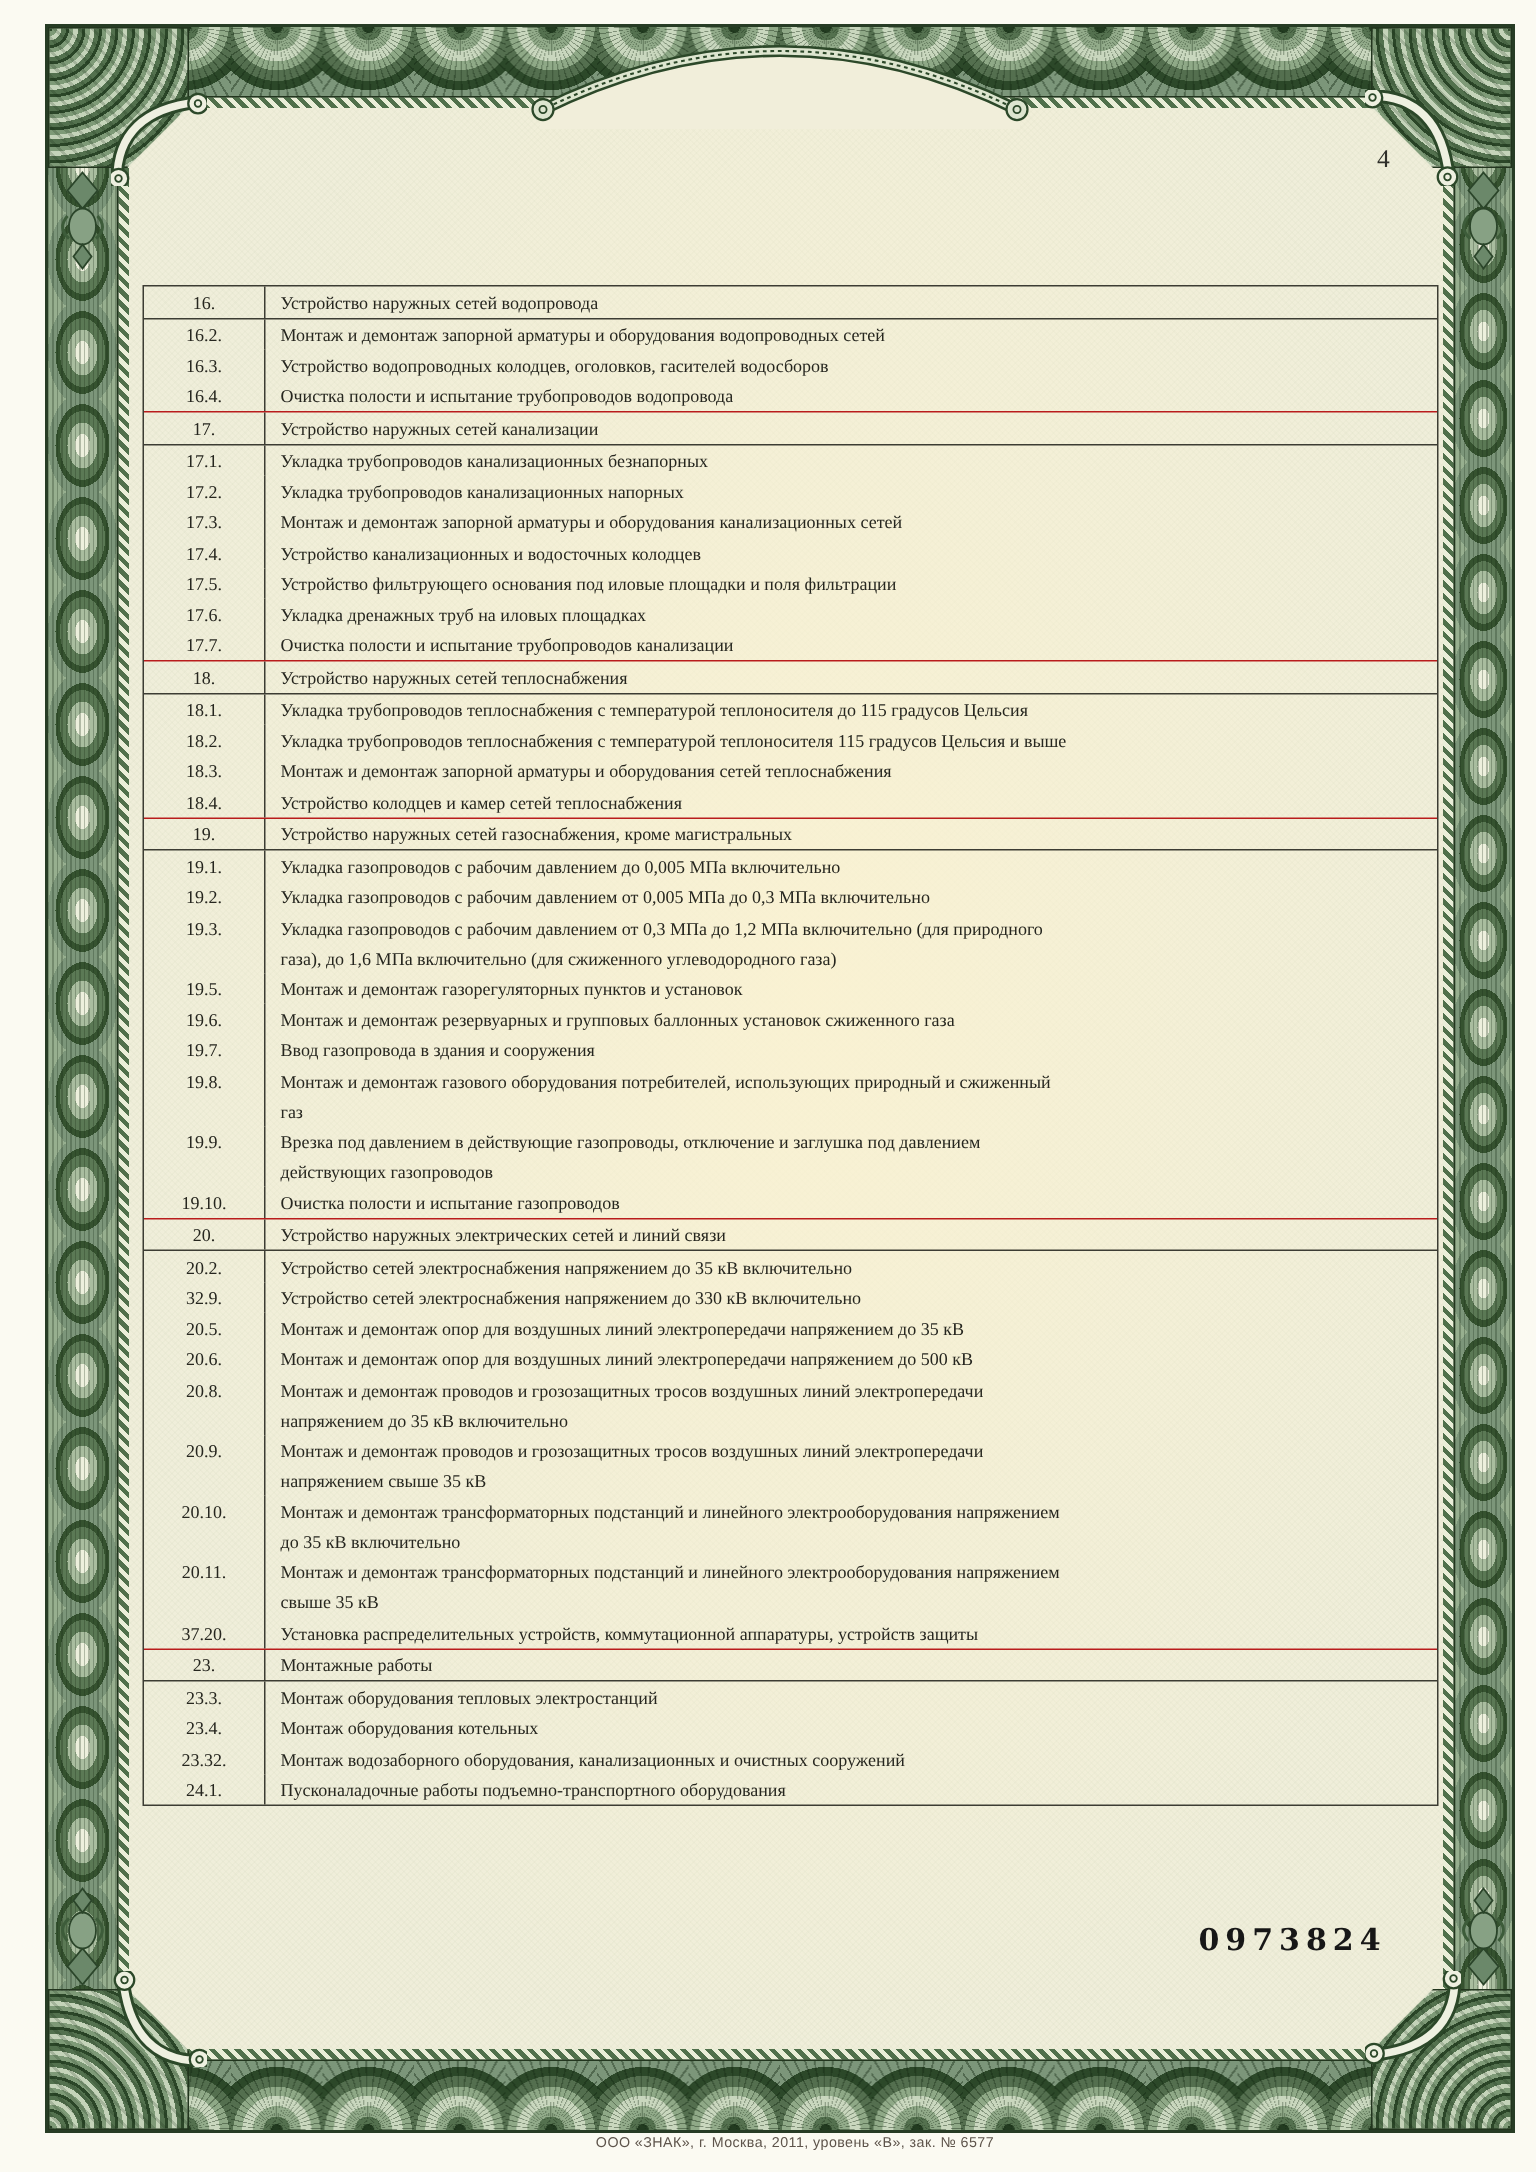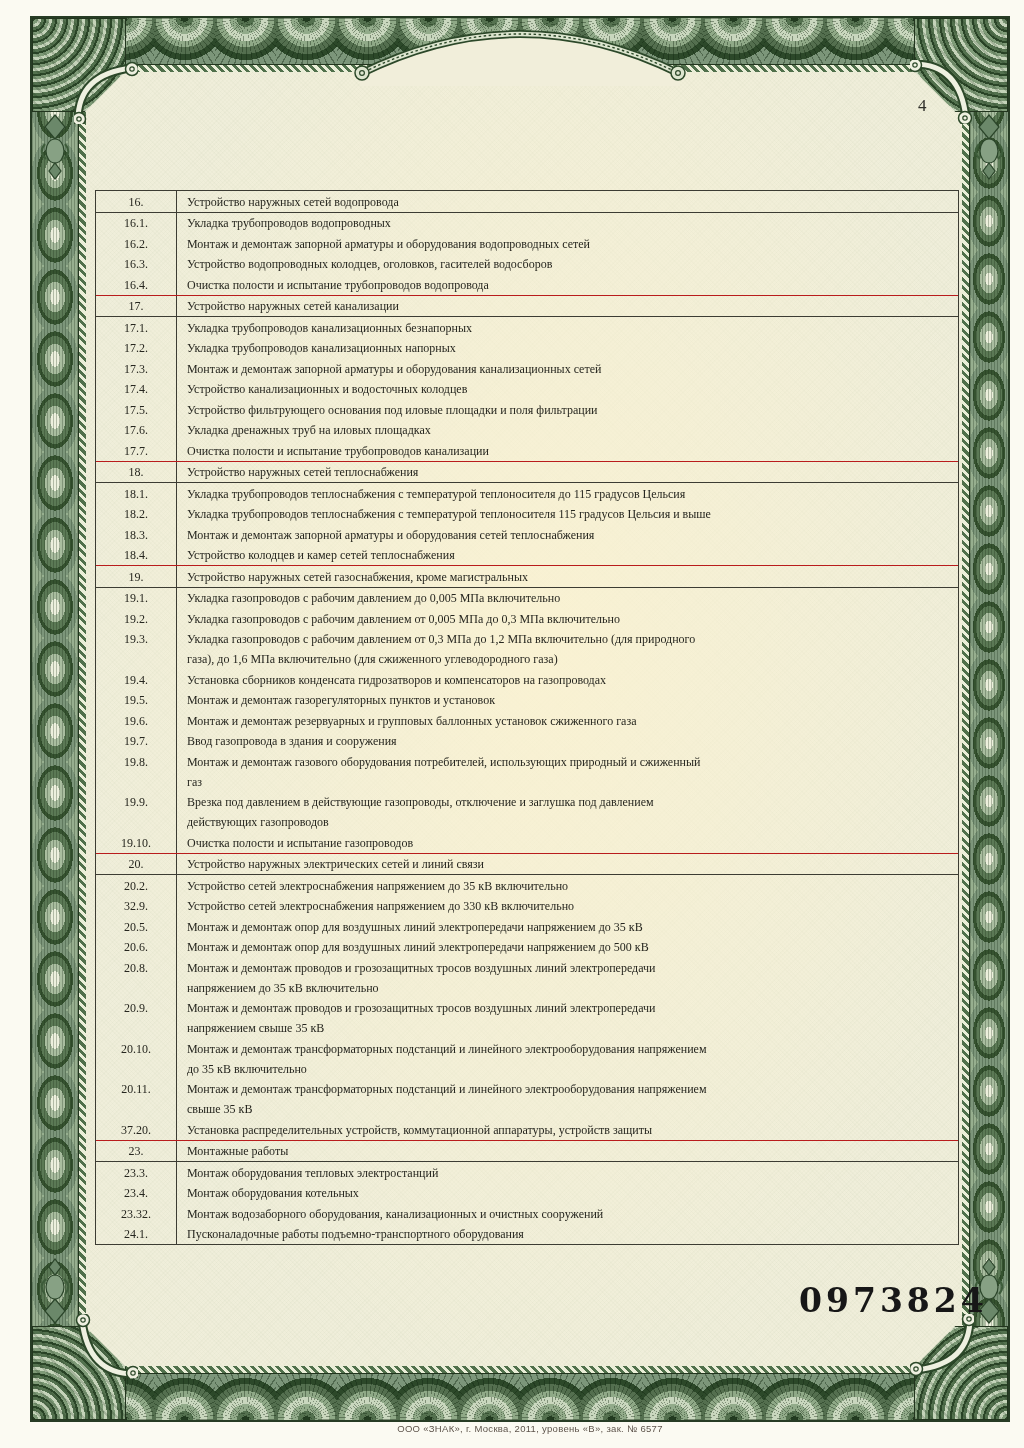--- a/index.html
+++ b/index.html
@@ -72,21 +72,21 @@
   .page-number{position:absolute;left:918px;top:96px;font-size:17px;color:#2f2f2a;}
 
   .work-table{position:absolute;left:95px;top:190px;width:862px;border:1.5px solid #3c3c33;}
   .trow{display:flex;align-items:stretch;font-size:12px;line-height:20px;}
   .trow.section{border-top:1px solid #b91c1c;border-bottom:1px solid #3c3c33;}
   .trow.section:first-child{border-top:none;}
   .tnum{flex:0 0 80px;border-right:1px solid #3c3c33;text-align:center;padding-top:0.5px;}
   .tdesc{flex:1;padding:0.5px 6px 0 10px;white-space:pre-line;}
 
   .serial{position:absolute;left:799px;top:1281px;font-family:"DejaVu Serif",serif;
-          font-weight:bold;font-size:33px;letter-spacing:4px;color:#171717;}
+          font-weight:bold;font-size:20px;letter-spacing:4px;color:#171717;}
   .watermark{position:absolute;left:428px;top:1318px;font-family:"DejaVu Sans",sans-serif;
           font-weight:bold;font-size:37px;letter-spacing:9px;color:rgba(175,165,138,.62);
           text-shadow:0 0 1px rgba(255,255,255,.6);}
   .imprint{position:absolute;left:0;top:1423px;width:1060px;text-align:center;
           font-family:"Liberation Sans",sans-serif;font-size:9.5px;letter-spacing:.3px;color:#5e544b;}
 </style>
 </head>
 <body>
 
 <div class="page">
@@ -185,24 +185,20 @@
 
   <div class="content">
     <div class="page-number">4</div>
 
     <div class="work-table">
         <div class="trow section">
           <div class="tnum">16.</div>
           <div class="tdesc">Устройство наружных сетей водопровода</div>
         </div>
         <div class="trow">
-          <div class="tnum">16.1.</div>
-          <div class="tdesc">Укладка трубопроводов водопроводных</div>
-        </div>
-        <div class="trow">
           <div class="tnum">16.2.</div>
           <div class="tdesc">Монтаж и демонтаж запорной арматуры и оборудования водопроводных сетей</div>
         </div>
         <div class="trow">
           <div class="tnum">16.3.</div>
           <div class="tdesc">Устройство водопроводных колодцев, оголовков, гасителей водосборов</div>
         </div>
         <div class="trow">
           <div class="tnum">16.4.</div>
           <div class="tdesc">Очистка полости и испытание трубопроводов водопровода</div>
@@ -270,24 +266,20 @@
         <div class="trow">
           <div class="tnum">19.2.</div>
           <div class="tdesc">Укладка газопроводов с рабочим давлением от 0,005 МПа до 0,3 МПа включительно</div>
         </div>
         <div class="trow">
           <div class="tnum">19.3.</div>
           <div class="tdesc">Укладка газопроводов с рабочим давлением от 0,3  МПа до 1,2 МПа включительно (для природного
 газа), до 1,6 МПа включительно (для сжиженного углеводородного газа)</div>
         </div>
         <div class="trow">
-          <div class="tnum">19.4.</div>
-          <div class="tdesc">Установка сборников конденсата гидрозатворов и компенсаторов на газопроводах</div>
-        </div>
-        <div class="trow">
           <div class="tnum">19.5.</div>
           <div class="tdesc">Монтаж и демонтаж газорегуляторных пунктов и установок</div>
         </div>
         <div class="trow">
           <div class="tnum">19.6.</div>
           <div class="tdesc">Монтаж и демонтаж резервуарных и групповых баллонных установок сжиженного газа</div>
         </div>
         <div class="trow">
           <div class="tnum">19.7.</div>
           <div class="tdesc">Ввод газопровода в здания и сооружения</div>

